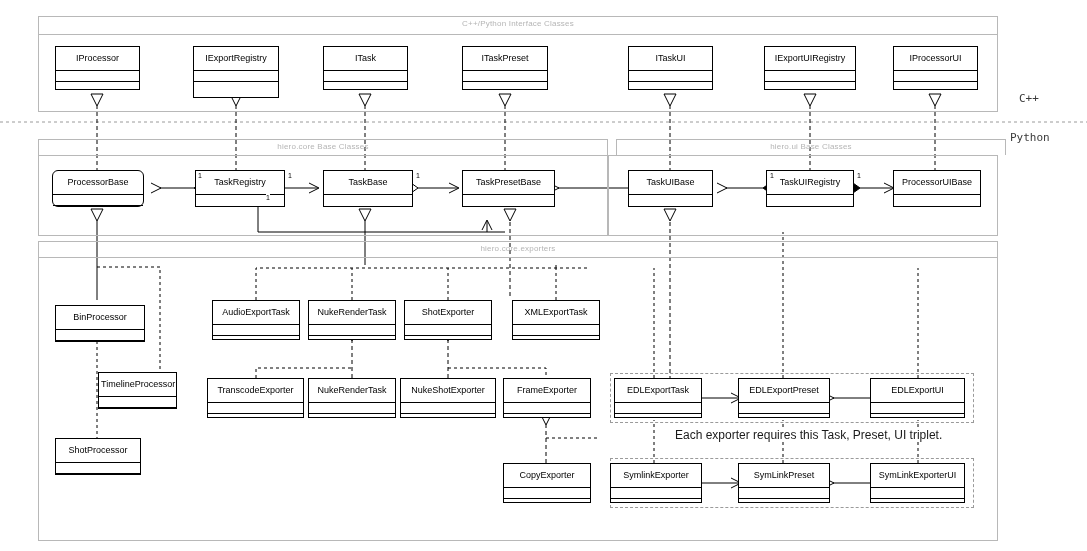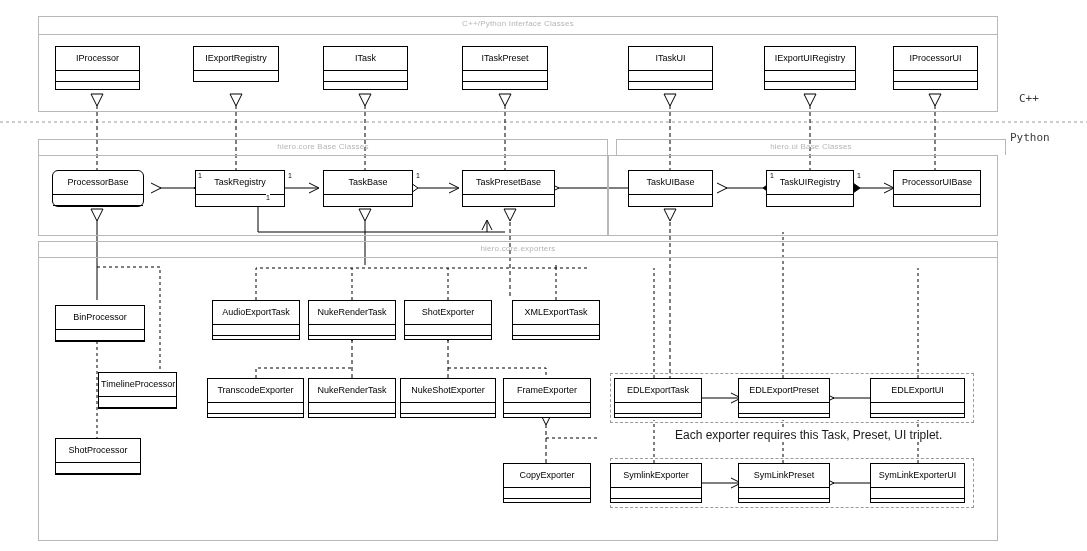--- a/index.html
+++ b/index.html
@@ -247,21 +247,21 @@
   <div class="panel" style="left:38px; top:257px; width:960px; height:284px;"></div>
 
   <div class="langlbl" style="left:1019px; top:92px;">C++</div>
   <div class="langlbl" style="left:1010px; top:131px;">Python</div>
 
   <div class="uml" style="left:55px; top:46px; width:85px; height:44px;">
     <div class="name">IProcessor</div>
     <div class="attrs"></div>
     <div class="ops"></div>
   </div>
-  <div class="uml" style="left:193px; top:46px; width:86px; height:36px;">
+  <div class="uml" style="left:193px; top:46px; width:86px; height:52px;">
     <div class="name">IExportRegistry</div>
     <div class="attrs"></div>
     <div class="ops"></div>
   </div>
   <div class="uml" style="left:323px; top:46px; width:85px; height:44px;">
     <div class="name">ITask</div>
     <div class="attrs"></div>
     <div class="ops"></div>
   </div>
   <div class="uml" style="left:462px; top:46px; width:86px; height:44px;">

